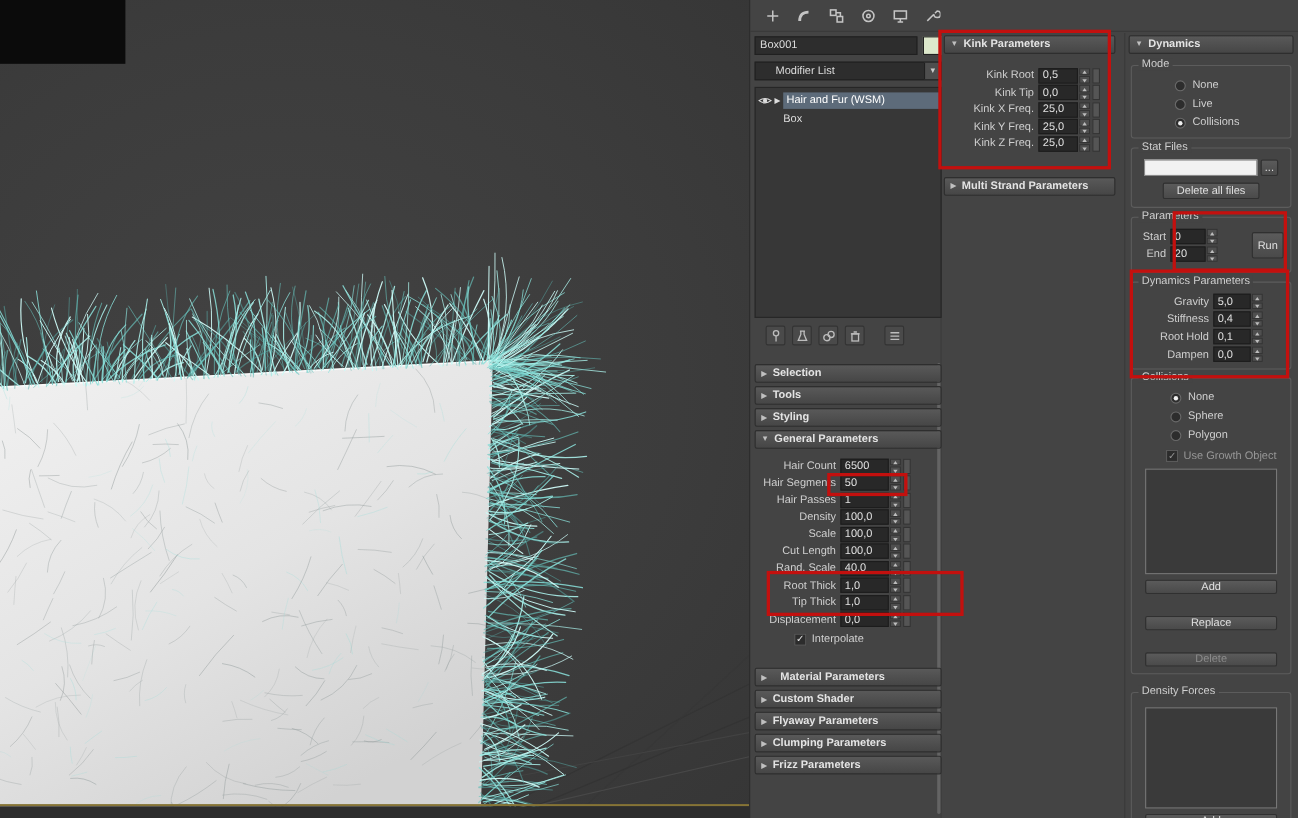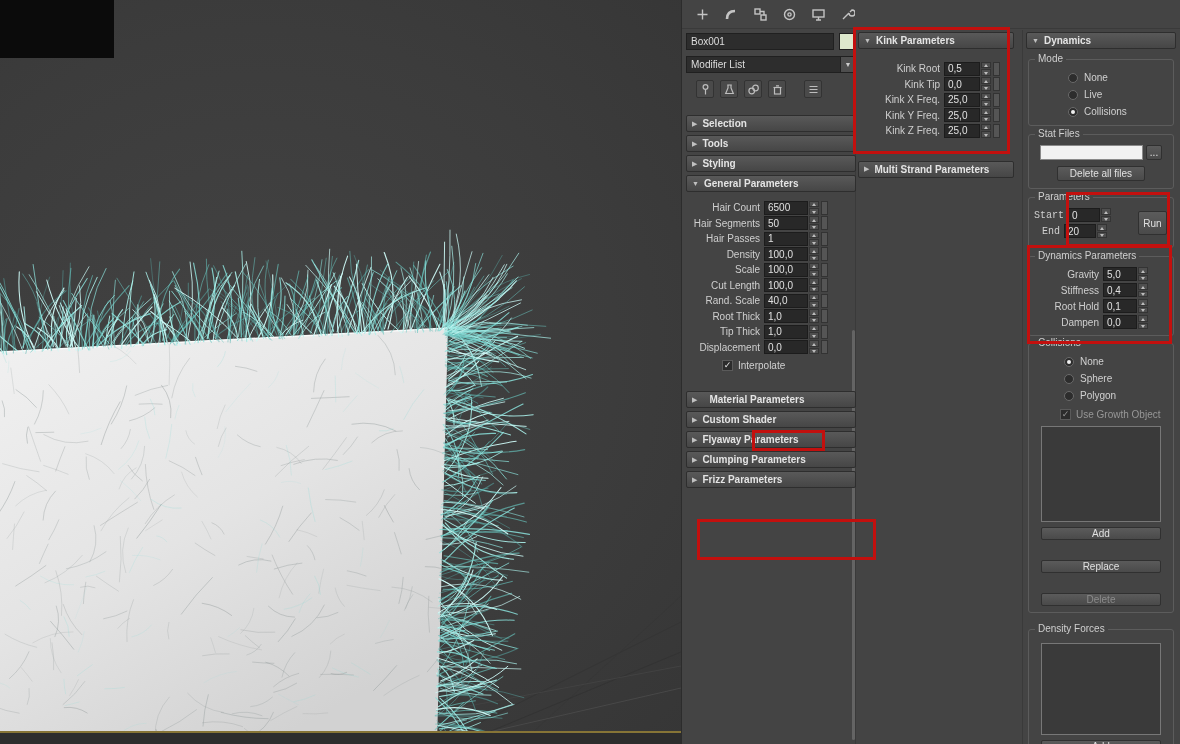--- a/index.html
+++ b/index.html
@@ -25,21 +25,21 @@
 
   .col1{position:absolute;left:4px;top:30px;width:170px;}
   .col2{position:absolute;left:176px;top:30px;width:156px;}
   .col3{position:absolute;left:344px;top:30px;width:150px;}
 
   
   .namerow{display:flex;gap:5px;margin-top:3px;height:17px;}
   .namefield{flex:1;height:17px;background:#2d2d2d;border:1px solid #202020;color:#ddd;padding:2px 4px;font-size:10px;}
   .swatch{width:17px;height:17px;background:#dde8cc;border:1px solid #202020;}
 
-  .modlist{margin-top:6px;height:17px;background:#2d2d2d;border:1px solid #202020;display:flex;align-items:center;justify-content:space-between;padding-left:4px;color:#ddd;}
+  .modlist{margin-top:6px;height:17px;background:#2d2d2d;border:1px solid #202020;display:flex;align-items:center;justify-content:space-between;padding-left:18px;color:#ddd;}
   .modlist .dd{width:15px;height:15px;background:#4e4e4e;border-left:1px solid #202020;display:flex;align-items:center;justify-content:center;font-size:7px;color:#ccc;}
 
   .stack{margin-top:6px;height:210px;background:#373737;border:1px solid #262626;padding-top:3px;}
   .stackrow{height:17px;display:flex;align-items:center;color:#ddd;}
   .stackrow .eye{width:17px;display:flex;justify-content:center;}
   .stackrow .tri{width:8px;font-size:7px;color:#ddd;}
   .stackrow.sel .lbl{flex:1;background:#5d6b7a;color:#fff;padding:2px 3px;margin-right:1px;}
   .stackrow.plain{padding-left:25px;}
 
   .stackbtns{margin-top:6px;height:20px;display:flex;align-items:center;gap:6px;padding-left:10px;}
@@ -82,21 +82,21 @@
   .radio.sel::after{content:'';display:block;width:4px;height:4px;margin:2px;border-radius:50%;background:#efefef;}
   .rlabel{color:#d0d0d0;}
   .statrow{display:flex;gap:3px;padding:1px 6px 0;}
   .statfield{flex:1;height:15px;background:#f2f2f2;border:1px solid #8a8a8a;}
   .btn{background:linear-gradient(#5b5b5b,#4a4a4a);border:1px solid #303030;border-radius:2px;color:#e0e0e0;font-size:10px;display:flex;align-items:center;justify-content:center;}
   .btn.disabled{color:#8c8c8c;}
   .browse{width:16px;height:15px;}
   .delall{width:88px;height:15px;margin:6px auto 2px;}
   .simrows{padding-right:38px;}
   .prow.s{padding-right:0;height:16px;}
-  .prow.s .plabel{flex:0 0 26px;font-family:Liberation Mono, monospace;}
+  .prow.s .plabel{flex:0 0 26px;}
   .prow.s .pfield{width:32px;}
   .runbtn{position:absolute;right:6px;top:13px;width:29px;height:24px;}
   .prow.d{padding-right:20px;height:16px;}
   .prow.d .pfield{width:34px;}
   .listbox{margin:4px 7px 0;background:#3a3a3a;border:1px solid #777;}
   .lb1{height:96px;} .lb2{height:92px;}
   .btnrow{display:flex;gap:20px;margin:5px 7px 1px;flex-direction:column;}
   .btnrow .btn{flex:1;height:15px;}
   .colchk{padding-left:26px;}
 
@@ -1073,20 +1073,35 @@
       <div class="namerow">
         <input class="namefield" value="Box001" style="">
         <span class="swatch"></span>
       </div>
 
       <div class="modlist">
         <span>Modifier List</span>
         <span class="dd">▼</span>
       </div>
 
+      <div class="stack">
+        <div class="stackrow sel">
+          <span class="eye">
+            <svg width="13" height="9" fill="none" stroke="#ddd" stroke-width="1">
+                <path d="M1,4.5 Q6.5,0.5 12,4.5 Q6.5,8.5 1,4.5Z"></path>
+                <circle cx="6.5" cy="4.5" r="1.4" fill="#ddd"></circle>
+              </svg>
+            </span>
+          <span class="tri">▶</span>
+          <span class="lbl">Hair and Fur (WSM)</span>
+        </div>
+        <div class="stackrow plain">
+          <span>Box</span>
+        </div>
+      </div>
 
       <div class="stackbtns">
         <span class="sbtn">
           <svg width="13" height="13">
               <circle cx="6.5" cy="4" r="2.4"></circle>
               <path d="M6.5,6.5v5"></path>
             </svg>
           </span>
         <span class="sbtn">
           <svg width="13" height="13">

